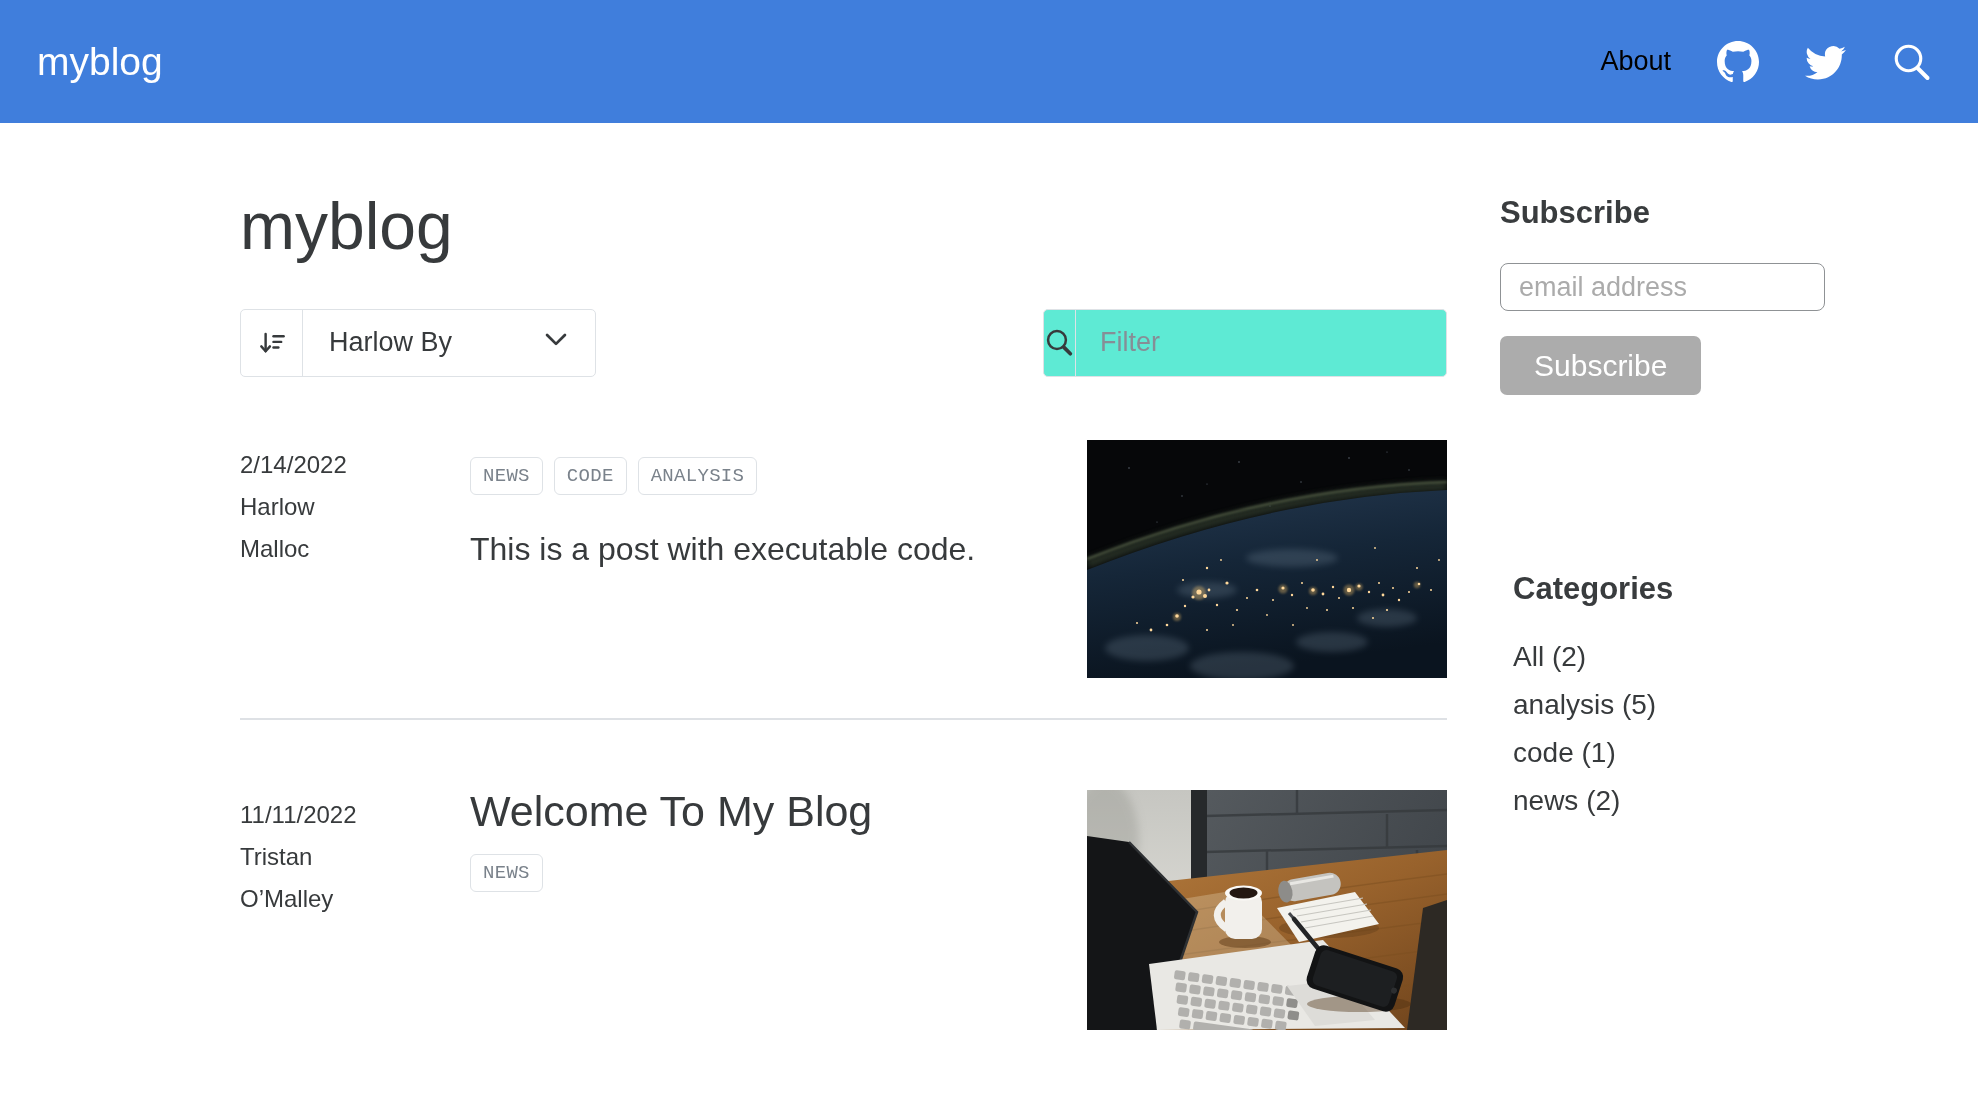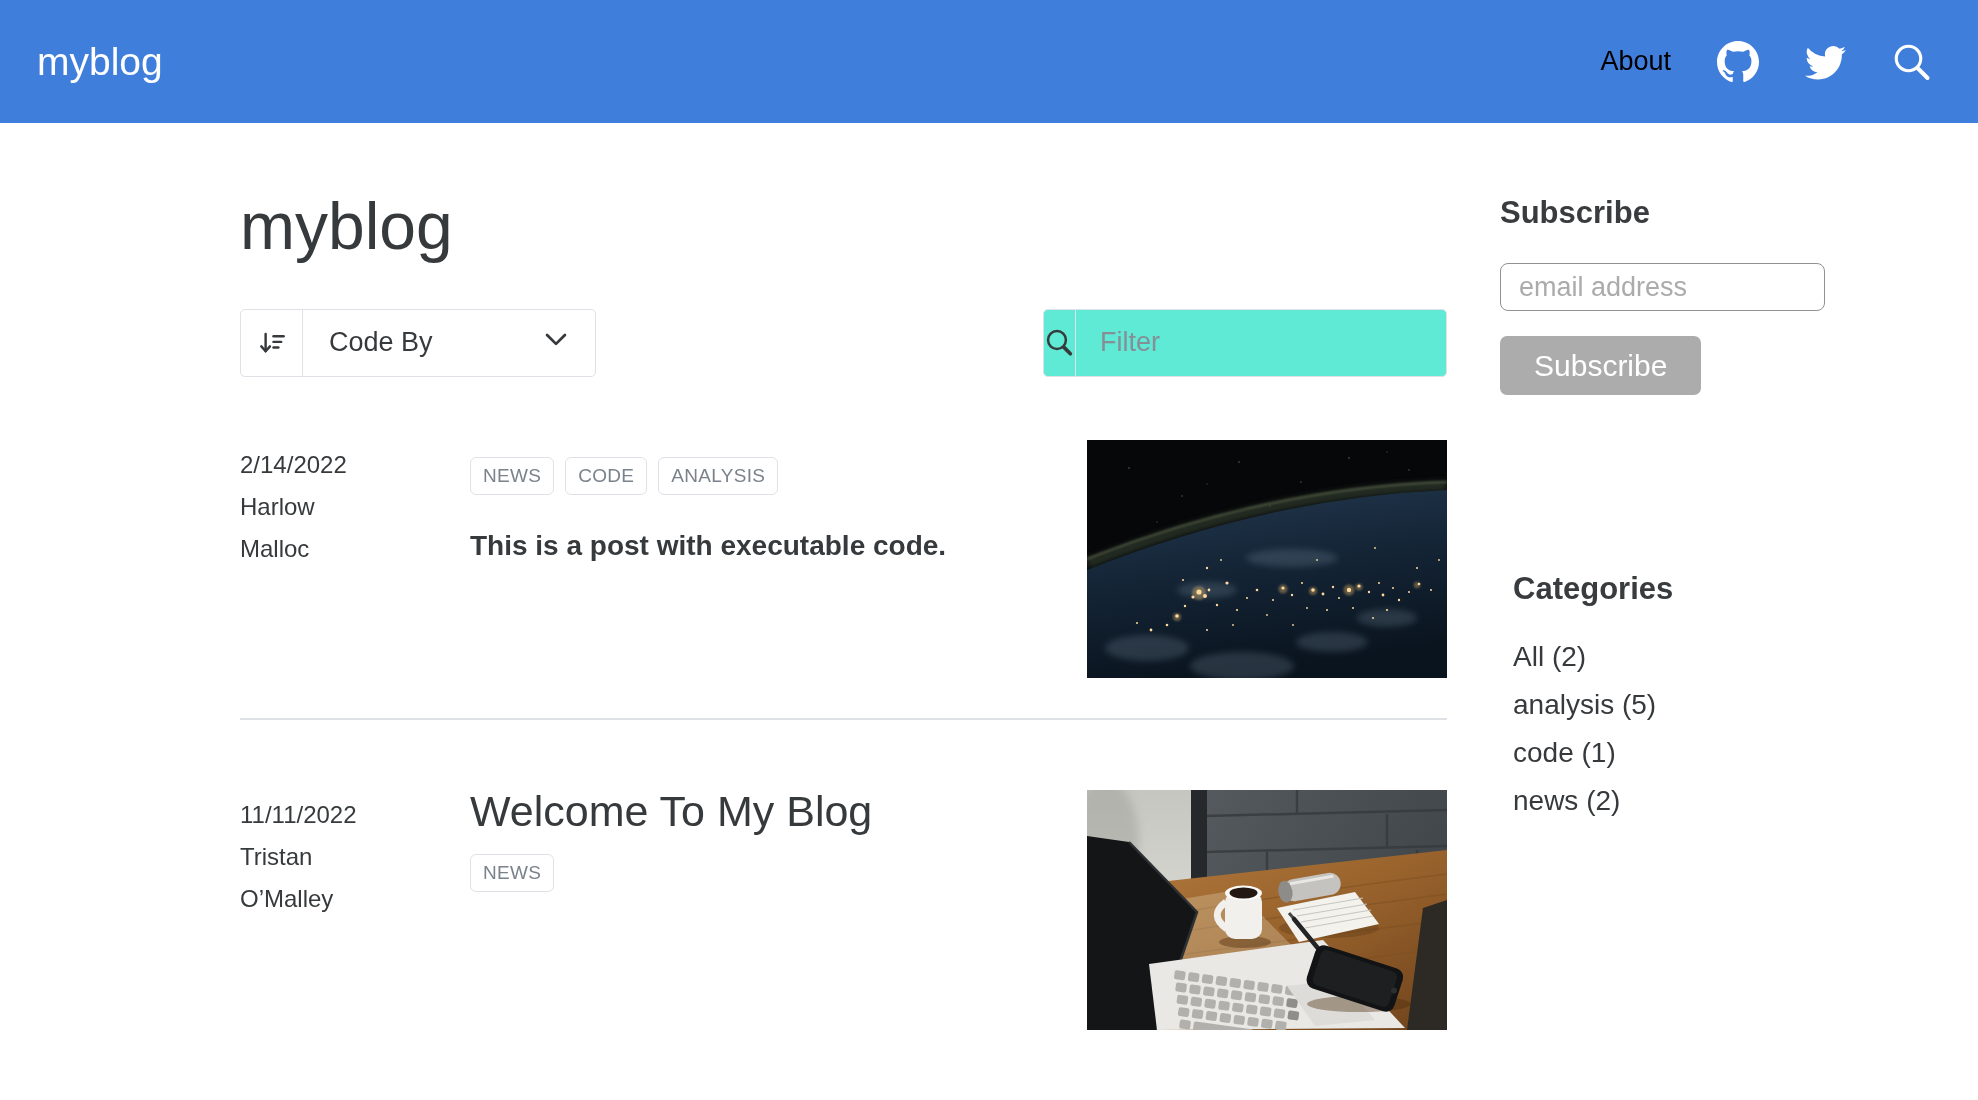--- a/index.html
+++ b/index.html
@@ -48,27 +48,27 @@
     font-family: inherit; color: #373a3c; background: transparent; border-radius: 5px;
   }
   .filterbox input::placeholder { color: #868e96; }
 
   
   .posts { margin-top: 63px; }
   .post { display: grid; grid-template-columns: 230px 1fr 360px; }
   .meta { font-size: 24px; line-height: 1.75; color: #373a3c; padding-top: 4px; }
   .meta .author { max-width: 150px; }
   .ptitle { font-size: 43px; font-weight: 400; margin: -4px 0 0 0; line-height: 1.2; color: #373a3c; }
-  .tags { display: flex; gap: 11px; margin-top: 17px; }
+  .tags { display: flex; gap: 11px; margin-top: 17px; font-family: Liberation Mono, monospace; }
   .tag {
     border: 1px solid #dee2e6; border-radius: 6px; padding: 6px 12px 5px;
     font-size: 19px; color: #7a828b; text-transform: uppercase; letter-spacing: 0.3px;
     background: #fff; cursor: pointer; line-height: 1.3;
   }
-  .desc { font-size: 28px; line-height: 1.8; margin: 26px 0 0 0; max-width: 545px; color: #373a3c; font-weight: bold; }
+  .desc { font-size: 32px; line-height: 1.8; margin: 26px 0 0 0; max-width: 545px; color: #373a3c; }
   .thumb { width: 360px; justify-self: end; cursor: pointer; }
   .thumb svg { display: block; }
   .divider { border: none; border-top: 2px solid #dee1e5; margin: 40px 0 70px 0; }
 
   
   .sb-h3 { font-size: 31px; font-weight: 700; margin: 0 0 32px 0; color: #393c3e; }
   .email {
     width: 325px; height: 48px; border: 1.5px solid #8f9295; border-radius: 8px;
     font-size: 27px; padding: 0 18px; color: #373a3c; outline: none; display: block;
     font-family: inherit;
@@ -120,21 +120,21 @@
         <span class="sort-box">
           <svg width="30" height="30" viewBox="0 0 16 16" fill="none" stroke="#373a3c" stroke-width="1.3" stroke-linecap="round">
             <line x1="4.6" y1="3.2" x2="4.6" y2="12.2"></line>
             <polyline points="2.3,9.8 4.6,12.4 6.9,9.8" fill="none"></polyline>
             <line x1="8.8" y1="4.4" x2="14.2" y2="4.4"></line>
             <line x1="8.8" y1="7.4" x2="12.9" y2="7.4"></line>
             <line x1="8.8" y1="10.4" x2="11.4" y2="10.4"></line>
           </svg>
         </span>
         <span class="order-select">
-          <span>Code By</span>
+          <span>Harlow By</span>
           <span>
             <svg width="26" height="26" viewBox="0 0 16 16" fill="none" stroke="#373a3c" stroke-width="1.7" stroke-linecap="round" stroke-linejoin="round">
                 <polyline points="2.5,5.5 8,11 13.5,5.5"></polyline>
               </svg>
           </span>
         </span>
       </div>
 
       <div class="filterbox">
         <span class="search-box">

